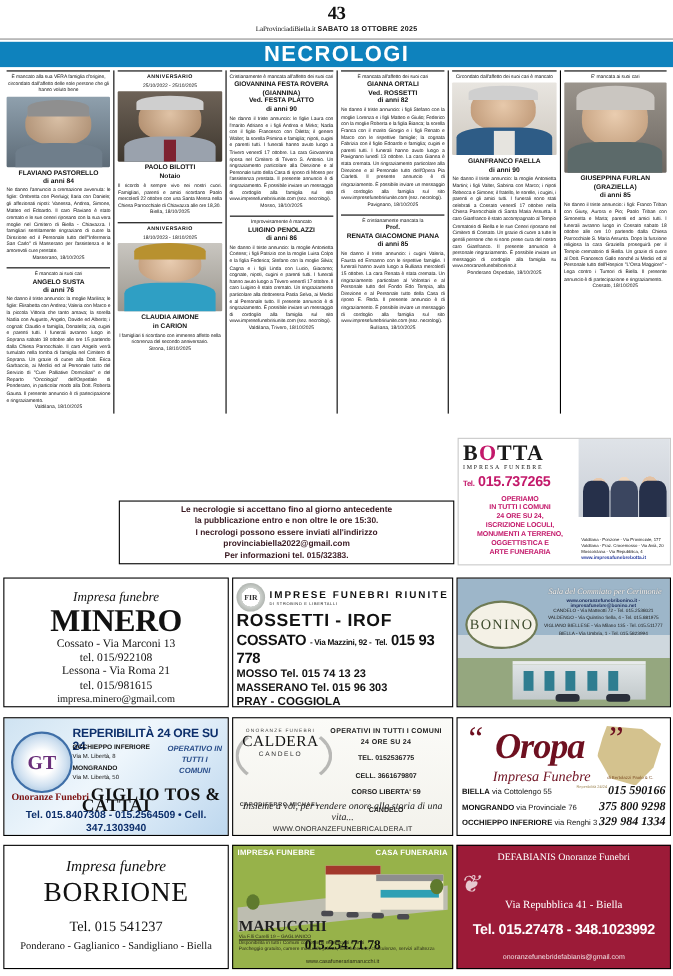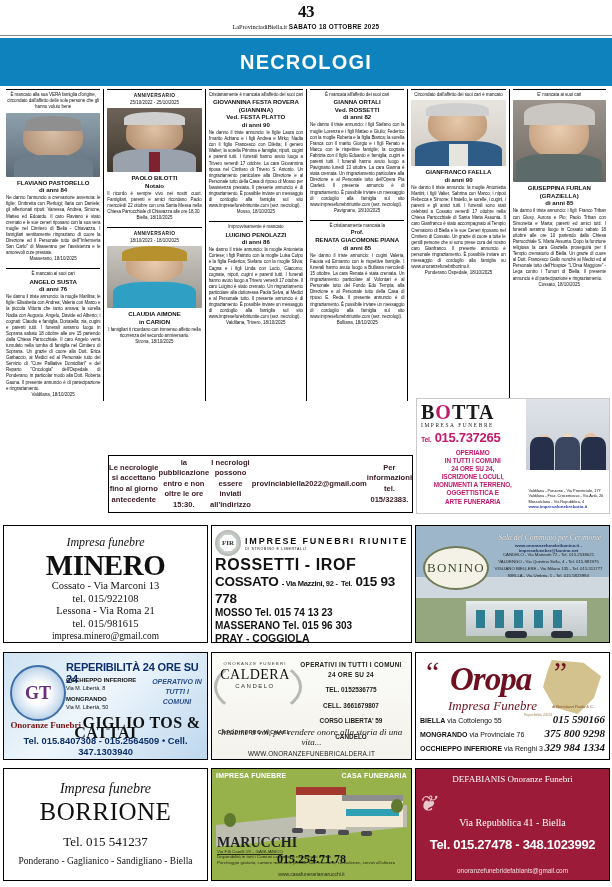--- a/index.html
+++ b/index.html
@@ -6,21 +6,21 @@
   body{width:612px;height:887px;font-family:"Liberation Sans",sans-serif;color:#111;overflow:hidden;position:relative;}
   .page{width:612px;height:887px;position:relative;}
 
   
   .masthead{text-align:center;padding-top:3px;}
   .pagenum{font-family:"Liberation Serif",serif;font-weight:bold;font-size:17px;line-height:17px;letter-spacing:-0.5px;}
   .dateline{font-size:6.4px;line-height:10px;margin-top:2px;letter-spacing:-0.1px;}
   .dateline .site{font-family:"Liberation Serif",serif;}
   .dateline .dt{font-weight:bold;letter-spacing:0.3px;}
   .rule-thin{height:1px;background:#8c8c8c;margin-top:3px;}
-  .banner{background:#0e82bd;height:48px;margin-top:2px;display:flex;align-items:center;justify-content:center;}
+  .banner{background:#0e82bd;height:23px;margin-top:2px;display:flex;align-items:center;justify-content:center;}
   .banner span{color:#fff;font-weight:bold;font-size:20px;letter-spacing:1.2px;font-family:"Liberation Sans",sans-serif;}
 
   
   .obit-area{display:flex;padding:0 3px;margin-top:3px;gap:0;}
   .col{width:97px;padding:0 3px;position:relative;}
   .col + .col{border-left:0.6px solid #000;}
   .col.cw{width:96px;}
   .notice{padding-top:2px;padding-bottom:3px;border-top:1.3px solid #000;margin-top:3px;}
   .notice:first-child{margin-top:0;}
   .lede{font-size:4.5px;line-height:6.2px;text-align:center;letter-spacing:-0.05px;}
@@ -33,21 +33,21 @@
   .role{font-size:5.6px;font-weight:bold;text-align:center;line-height:7px;}
   .body{font-size:4.5px;line-height:6.1px;text-align:justify;margin-top:1.5px;letter-spacing:-0.08px;hyphens:auto;}
   .body.ctr{text-align:center;}
   .place{font-size:4.5px;line-height:6.1px;text-align:center;}
 
   
   .ph{position:relative;overflow:hidden;background:#b9b4ac;}
   .ph i{position:absolute;display:block;}
 
   
-  .infobox{position:absolute;left:108px;top:455px;width:305px;height:58px;border:1.1px solid #000;box-sizing:border-box;display:flex;align-items:center;justify-content:center;background:#fff;}
+  .infobox{position:absolute;left:108px;top:455px;width:305px;height:58px;border:1.1px solid #000;box-sizing:border-box;display:flex;flex-direction:column;align-items:center;justify-content:center;background:#fff;}
   .infobox p{margin:0;font-size:7.6px;line-height:10.6px;font-weight:bold;color:#3a1a22;text-align:center;font-family:"Liberation Sans",sans-serif;}
 
   
   .ad{position:absolute;box-sizing:border-box;overflow:hidden;}
 
   
   .botta{left:416px;top:398px;width:194px;height:116px;background:#fff;border:1px solid #c9c9c9;}
   .botta .wrap{display:flex;height:100%;}
   .botta .lft{width:57%;padding:3px 2px 2px 4px;box-sizing:border-box;}
   .botta .rgt{width:43%;position:relative;}

